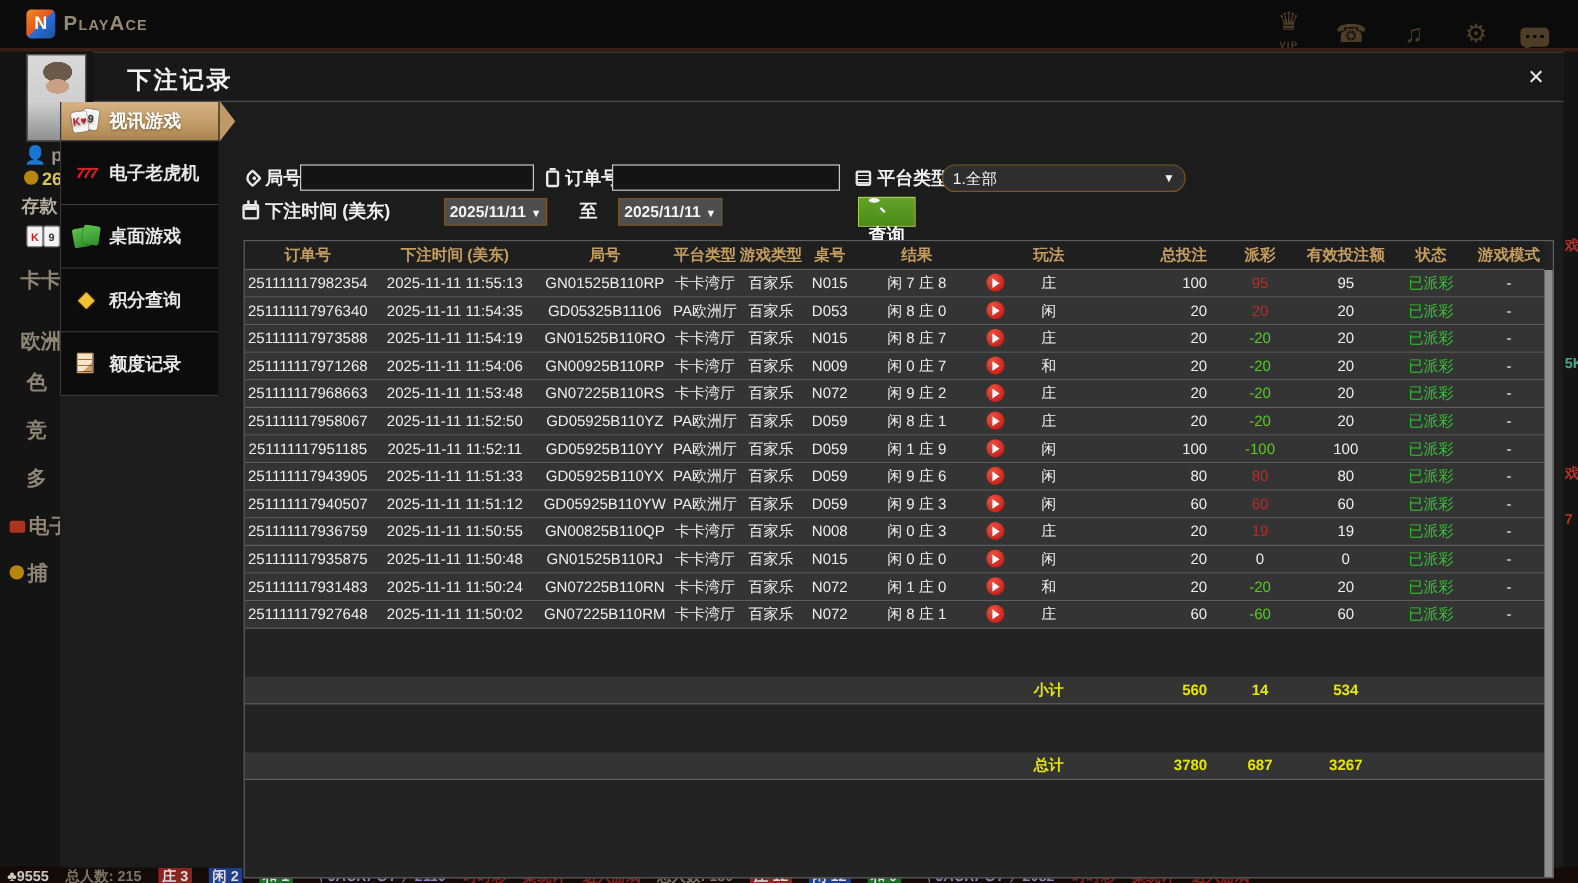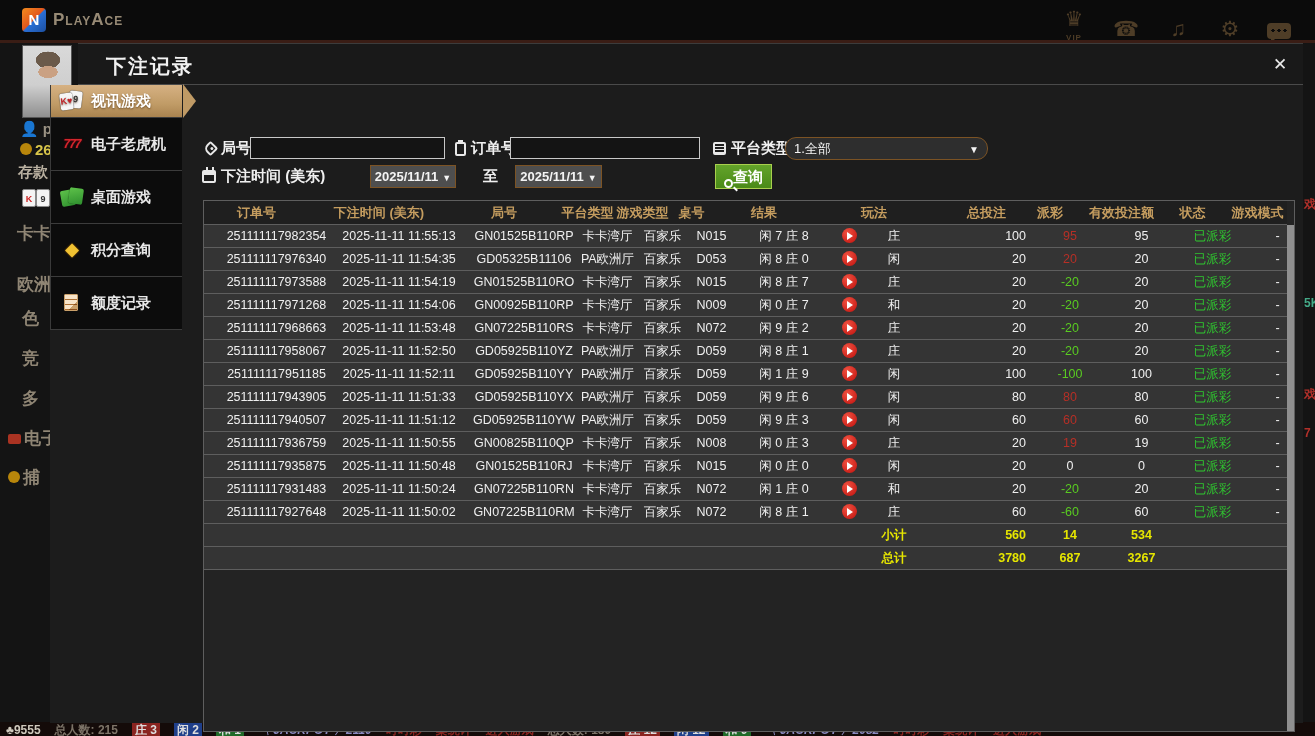--- a/index.html
+++ b/index.html
@@ -95,46 +95,46 @@
   .flabel { position:absolute; color:#f0f0f0; font-size:15px; font-weight:bold; display:flex; align-items:center; gap:5px; }
   .tin { position:absolute; height:22px; background:#141414; border:1px solid #c8c8c8; color:#eee;
      font-size:13px; padding:0 6px; font-family:"Liberation Sans",sans-serif; }
   .dropbox { position:absolute; height:23px; background:#4e4e4e; border:1px solid #7c5324; color:#f4f4f4;
      font-size:13px; font-weight:bold; text-align:center; line-height:21px; }
   .dropbox .ar { font-size:9px; margin-left:4px; }
   #platsel { background:#2e2e2e; text-align:left; padding:0 8px; font-weight:normal;border-radius:11px; }
   #platsel .ar { position:absolute; right:8px; top:1px; font-size:10px; }
   #searchbtn { position:absolute; height:25px; background:linear-gradient(180deg,#63a32a,#4a8a18);
      border:1px solid #a9cf4e; color:#fff; font-size:15px; font-weight:bold; text-align:center;
-     line-height:23px; padding:0 8px; display:flex; align-items:flex-end; gap:0; }
+     line-height:23px; padding:0 8px; display:flex; align-items:flex-start; gap:16px;flex-direction:column; }
   .i-mag { width:9px; height:9px; border:2px solid #fff; border-radius:50%; position:relative; display:inline-block; }
   .i-mag:after { content:""; position:absolute; left:7px; top:7px; width:5px; height:2px; background:#fff; transform:rotate(45deg); }
   .i-tag { width:11px; height:11px; border:2px solid #e8e8e8; border-radius:2px 2px 2px 6px; transform:rotate(45deg); position:relative; display:inline-block; }
   .i-tag:after { content:""; position:absolute; right:1px; top:1px; width:3px; height:3px; border-radius:50%; background:#e8e8e8; }
   .i-clip { width:11px; height:14px; border:2px solid #e8e8e8; border-radius:2px; position:relative; display:inline-block; }
   .i-clip:after { content:""; position:absolute; left:1px; top:-4px; width:5px; height:2px; background:#e8e8e8; }
   .i-list { width:13px; height:13px; border:2px solid #e8e8e8; border-radius:2px; position:relative; display:inline-block;
      background:repeating-linear-gradient(180deg,transparent 0 2px,#e8e8e8 2px 3px); }
   .i-cal { width:14px; height:13px; border:2px solid #e8e8e8; border-radius:2px; position:relative; display:inline-block;
      background:linear-gradient(180deg,#e8e8e8 0 3px,transparent 3px); }
   .i-cal:after { content:""; position:absolute; left:2px; top:-5px; width:2px; height:3px; background:#e8e8e8; box-shadow:6px 0 #e8e8e8; }
 
   
   #table { position:absolute; left:153px; top:115px; width:1092px; height:532px;
      background:#232323; border:1px solid #5e5e5e; overflow:hidden; }
   .t-row, #thead { display:grid; width:1083px;
      grid-template-columns:105px 140px 110px 57px 53px 45px 100px 30px 60px 112px 68px 75px 67px 63px; }
   #thead { height:24px; background:#1f1f1f; border-bottom:1px solid #5e5e5e; }
   #thead .tc { color:#c59d5f; font-size:13px; font-weight:bold; line-height:23px; }
-  .t-row { height:23px; background:#343434; border-bottom:1px solid #5e5e5e;padding-left:20px; }
+  .t-row { height:23px; background:#343434; border-bottom:1px solid #5e5e5e; }
   .tc { color:#efefef; font-size:12.5px; line-height:22px; text-align:center; white-space:nowrap; overflow:hidden; }
   .tc.c10 { text-align:right; padding-right:10px; }
   .tc.pos { color:#b62f26; } .tc.neg { color:#59cb21; } .tc.zero { color:#efefef; }
   .tc.st { color:#2fc52f; }
-  .t-row.sum { background:#343434; }
+  .t-row.sum { background:#343434;margin-top:40px; }
   .t-row.sum .tc { color:#e6e600; font-weight:bold; }
   .playbtn { display:inline-block; width:15px; height:15px; border-radius:50%; background:radial-gradient(circle at 35% 30%,#f05040,#c0110d);
      position:relative; top:3px; }
   .playbtn:after { content:""; position:absolute; left:5.5px; top:4px; border:4px solid transparent; border-left:6px solid #fff; }
   #vscroll { position:absolute; right:0; top:24px; bottom:0; width:7px; background:#8f8f8f; }
 </style>
 </head>
 <body>
 
 <div id="topbar">

